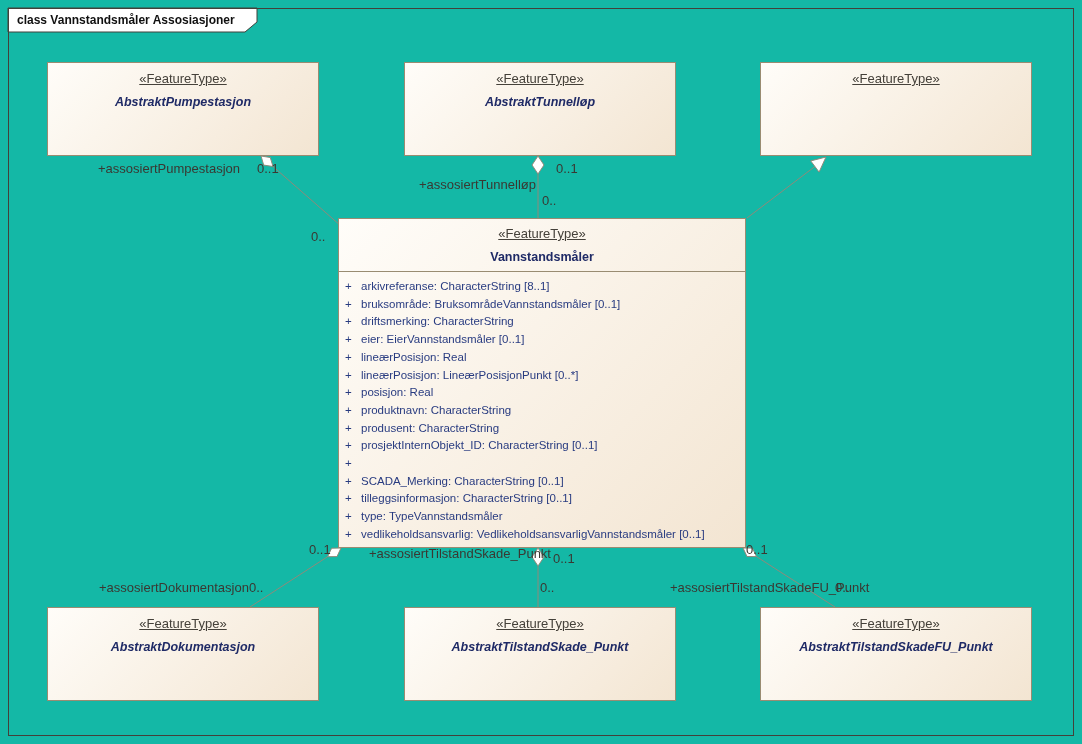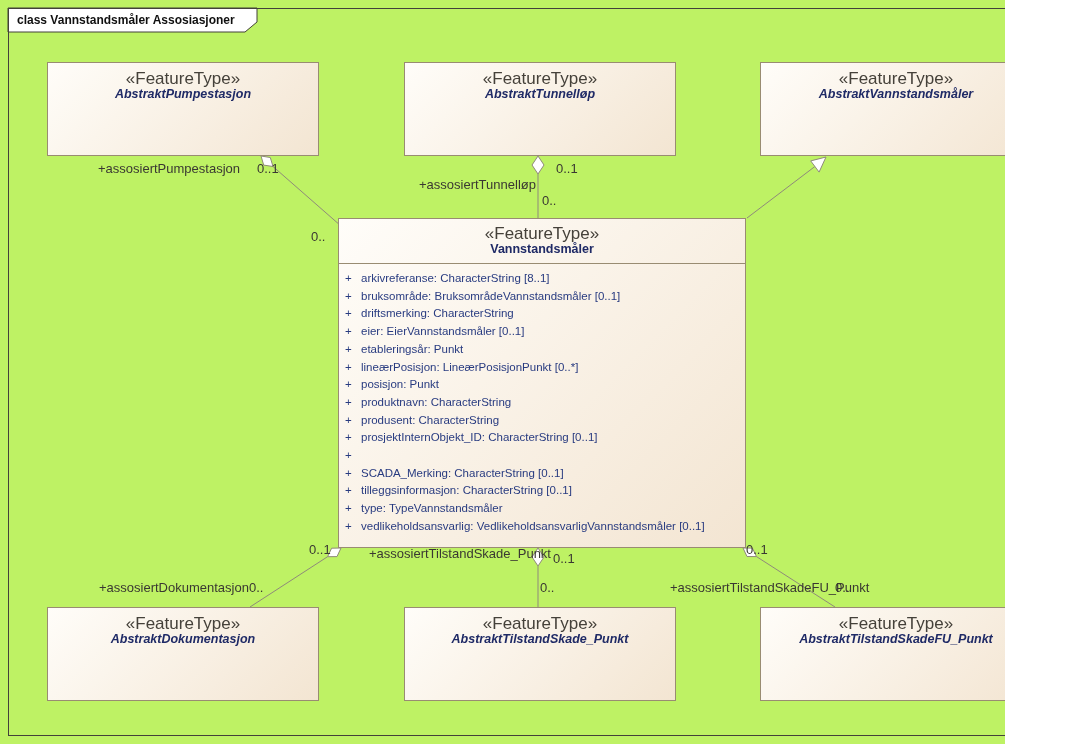--- a/index.html
+++ b/index.html
@@ -1,35 +1,35 @@
 <!DOCTYPE html>
 <html style="--class-fill-light: #fffdf9; --class-fill-dark: #f3e5d2; --class-border: #998c72; --line: #8f8a7a; --frame-border: #43413a; --name-text: #1f2a66; --attribute-text: #283b80; --stereotype-text: #45413a; --label-text: #3a3832;"><head>
 <meta charset="utf-8">
 <style>
   * { box-sizing: border-box; }
   html, body { margin: 0; padding: 0; background: #ffffff; }
   body { font-family: "Liberation Sans", "DejaVu Sans", sans-serif; }
 
-  .canvas { position: relative; width: 1005px; height: 744px; background: #bef264; overflow: hidden; }
+  .canvas { position: relative; width: 1082px; height: 744px; background: #14b8a6; overflow: hidden; }
 
   svg.overlay { position: absolute; left: 0; top: 0; width: 1082px; height: 744px; }
 
   .frame { position: absolute; left: 8px; top: 8px; width: 1066px; height: 728px;
            border: 1px solid var(--frame-border, #43413a); pointer-events: none; }
 
   .frame-title { position: absolute; left: 17px; top: 13px; font-size: 12px; font-weight: bold;
                  color: #101010; white-space: nowrap; }
 
   .uml-class { position: absolute;
                border: 1px solid var(--class-border, #998c72);
                background: linear-gradient(135deg, var(--class-fill-light, #fffdf9) 0%, var(--class-fill-dark, #f3e5d2) 100%); }
-  .uml-class .stereo { text-align: center; font-size: 17px; color: var(--stereotype-text, #45413a);
-                       padding-top: 9px; line-height: 14px; }
+  .uml-class .stereo { text-align: center; font-size: 13px; color: var(--stereotype-text, #45413a);
+                       padding-top: 9px; line-height: 14px; text-decoration: underline; }
   .uml-class .cname  { text-align: center; font-size: 12.5px; font-weight: bold;
-                       color: var(--name-text, #1f2a66); margin-top: 1px; line-height: 15px; }
+                       color: var(--name-text, #1f2a66); margin-top: 9px; line-height: 15px; }
   .uml-class.abstract .cname { font-style: italic; }
 
   .uml-class.center .center-head { border-bottom: 1px solid var(--class-border, #998c72); padding: 8px 0 6px; }
   .uml-class.center .stereo { padding-top: 0; }
   .attrs { padding: 6px 6px 0 6px; }
   .attr-row { display: flex; font-size: 11.5px; line-height: 17.7px;
               color: var(--attribute-text, #283b80); white-space: nowrap; }
   .attr-row .vis { width: 16px; flex: 0 0 16px; }
 
   .assoc-label, .mult { position: absolute; font-size: 13px; color: var(--label-text, #3a3832);
@@ -76,21 +76,20 @@
     <div class="cname">AbstraktPumpestasjon</div>
   </div>
 
   <div class="uml-class abstract" style="left:404px;top:62px;width:272px;height:94px">
     <div class="stereo">«FeatureType»</div>
     <div class="cname">AbstraktTunnelløp</div>
   </div>
 
   <div class="uml-class abstract" style="left:760px;top:62px;width:272px;height:94px">
     <div class="stereo">«FeatureType»</div>
-    <div class="cname">AbstraktVannstandsmåler</div>
   </div>
 
   <div class="uml-class center" style="left:338px;top:218px;width:408px;height:330px">
     <div class="center-head">
       <div class="stereo">«FeatureType»</div>
       <div class="cname">Vannstandsmåler</div>
     </div>
     <div class="attrs">
       <div class="attr-row">
           <span class="vis">+</span>
@@ -103,29 +102,29 @@
       <div class="attr-row">
           <span class="vis">+</span>
           <span>driftsmerking: CharacterString</span>
         </div>
       <div class="attr-row">
           <span class="vis">+</span>
           <span>eier: EierVannstandsmåler [0..1]</span>
         </div>
       <div class="attr-row">
           <span class="vis">+</span>
-          <span>etableringsår: Punkt</span>
+          <span>lineærPosisjon: Real</span>
         </div>
       <div class="attr-row">
           <span class="vis">+</span>
           <span>lineærPosisjon: LineærPosisjonPunkt [0..*]</span>
         </div>
       <div class="attr-row">
           <span class="vis">+</span>
-          <span>posisjon: Punkt</span>
+          <span>posisjon: Real</span>
         </div>
       <div class="attr-row">
           <span class="vis">+</span>
           <span>produktnavn: CharacterString</span>
         </div>
       <div class="attr-row">
           <span class="vis">+</span>
           <span>produsent: CharacterString</span>
         </div>
       <div class="attr-row">

